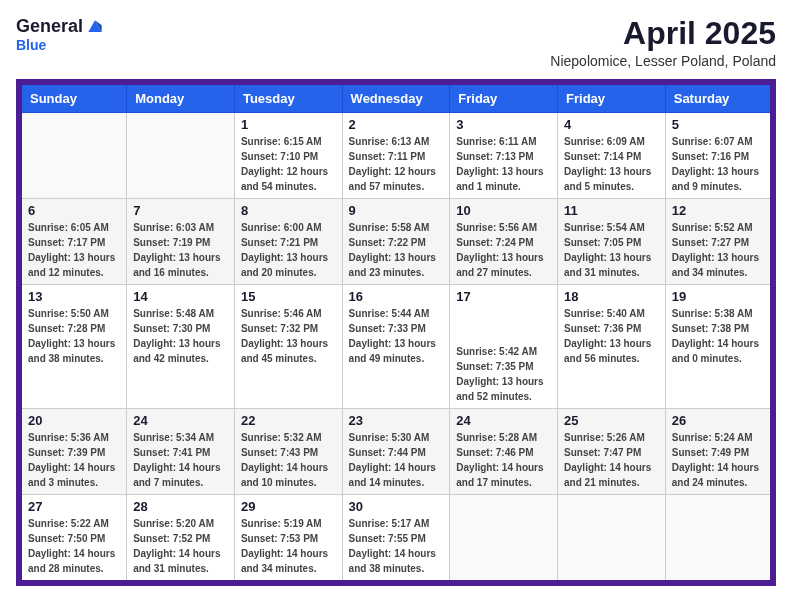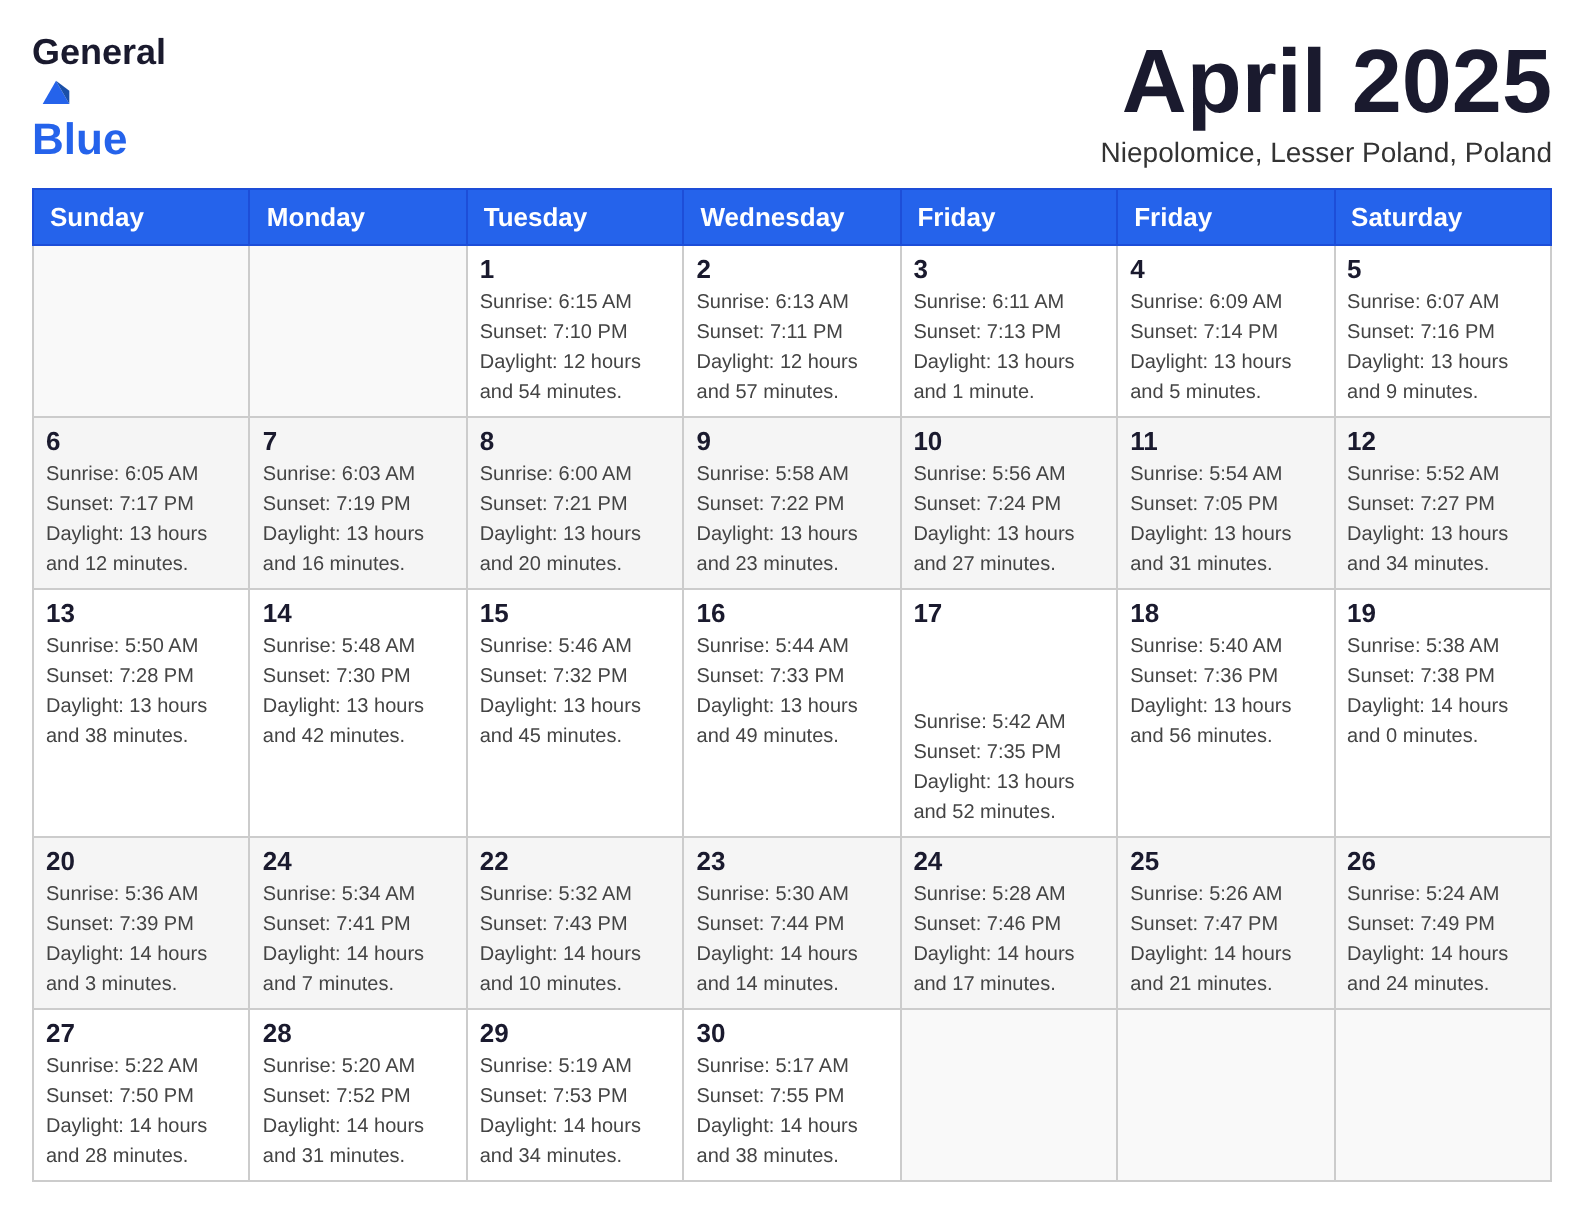--- a/index.html
+++ b/index.html
@@ -16,56 +16,55 @@
       align-items: flex-start;
       margin-bottom: 10px;
     }
     .logo {
       display: flex;
       flex-direction: column;
       align-items: flex-start;
     }
     .logo-text {
       display: flex;
-      align-items: flex-start;
-      flex-direction: column;
+      align-items: flex-end;
     }
     .logo-general {
       font-size: 18px;
       font-weight: bold;
       color: #1a1a2e;
     }
     .logo-blue {
-      font-size: 22px;
+      font-size: 14px;
       font-weight: bold;
       color: #2563eb;
     }
     .logo-icon {
       width: 20px;
       height: 20px;
       margin-left: 2px;
     }
     .title-section {
       text-align: right;
     }
     .month-title {
-      font-size: 45px;
+      font-size: 32px;
       font-weight: bold;
       color: #1a1a2e;
       line-height: 1.1;
     }
     .location {
       font-size: 14px;
       color: #333;
       margin-top: 2px;
     }
     .calendar {
       width: 100%;
       border-collapse: collapse;
-      border: 1px solid #4c1d95;
+      border: 6px solid #4c1d95;
     }
     .calendar th {
       background-color: #2563eb;
       color: #fff;
       text-align: left;
       padding: 6px 8px;
       font-size: 13px;
       border: 1px solid #1d4ed8;
     }
     .calendar td {
@@ -91,20 +90,21 @@
       font-size: 13px;
       font-weight: bold;
       color: #1a1a2e;
       display: block;
       margin-bottom: 2px;
     }
     .day-info {
       font-size: 10px;
       color: #444;
       line-height: 1.5;
+      font-weight: bold;
     }
   </style>
 </head>
 <body>
 
 <div class="header">
   <div class="logo">
     <div class="logo-text">
       <span class="logo-general">General</span>
       <svg class="logo-icon" viewBox="0 0 24 24" fill="none">

